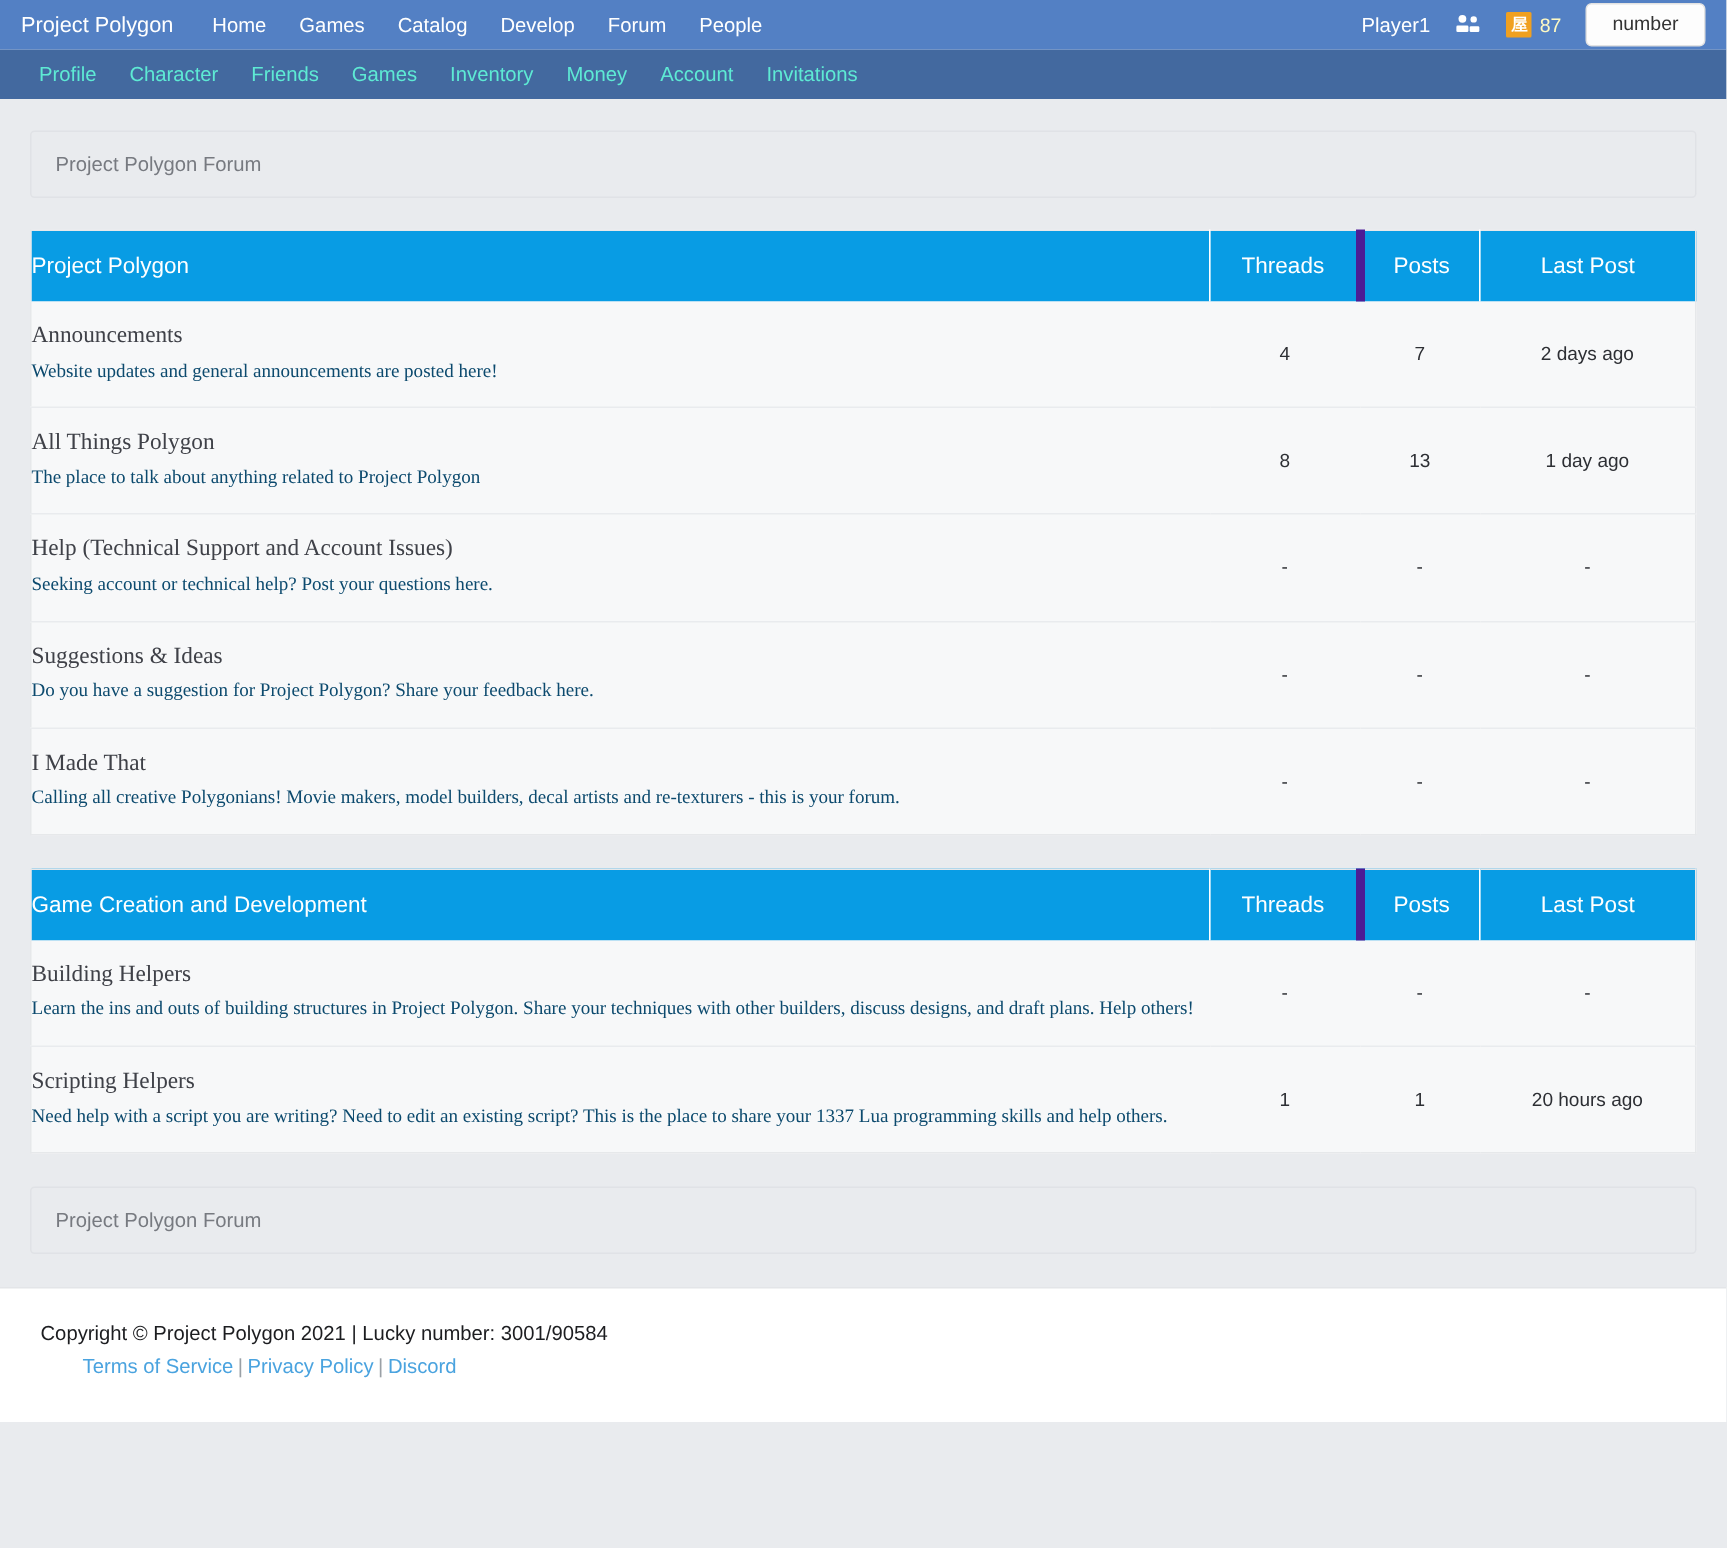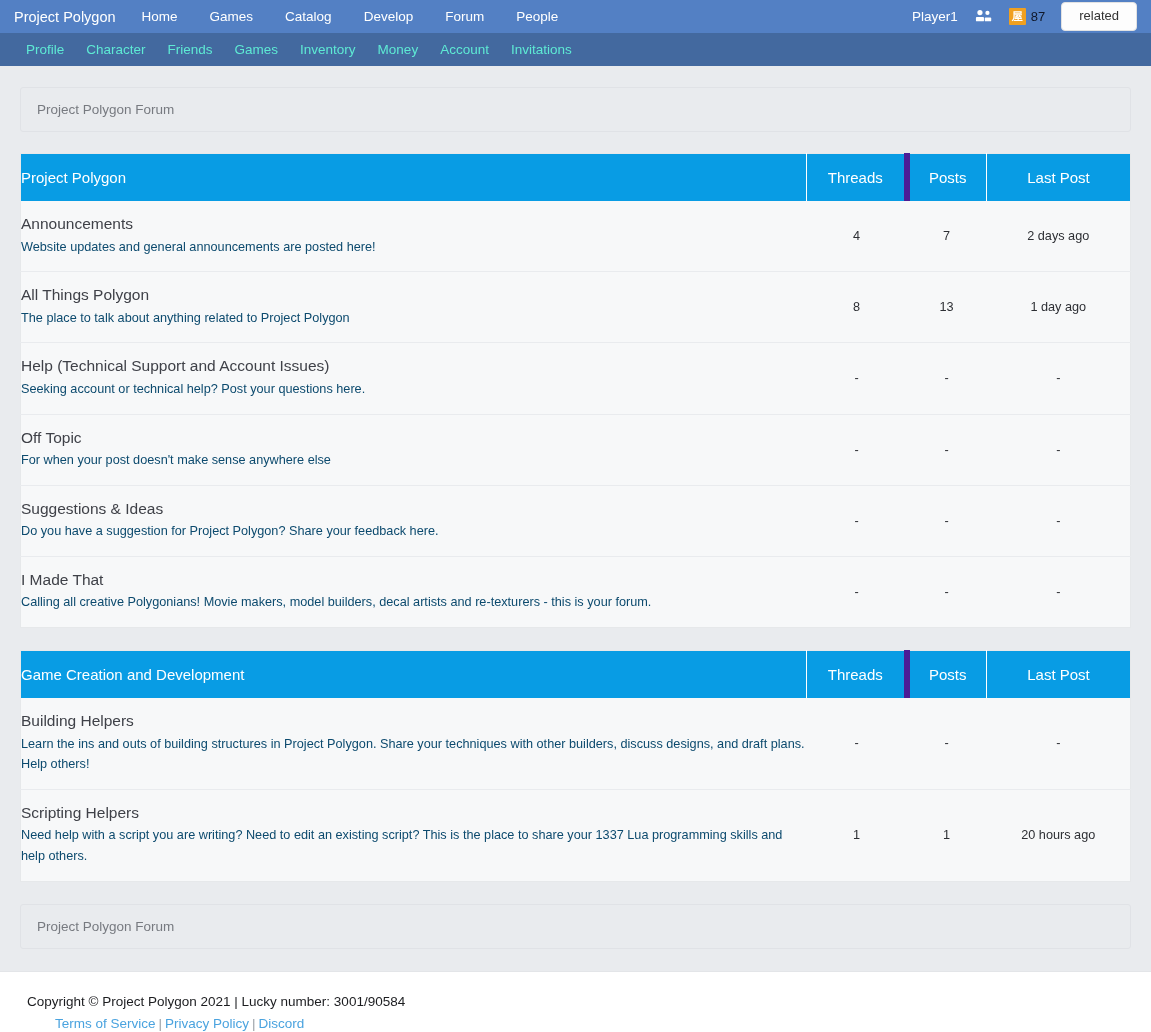--- a/index.html
+++ b/index.html
@@ -24,21 +24,21 @@
   .brand {
     color: #ffffff;
     font-size: 14.5px;
     margin-right: 26px;
     white-space: nowrap;
     text-decoration: none;
   }
   .nav-links {
     display: flex;
     align-items: center;
-    gap: 32px;
+    gap: 22px;
   }
   .nav-links a {
     color: #ffffff;
     font-size: 13.5px;
     text-decoration: none;
     white-space: nowrap;
   }
   .nav-right {
     margin-left: auto;
     display: flex;
@@ -65,21 +65,21 @@
     justify-content: center;
     background: #f0a020;
     color: #ffffff;
     font-size: 11px;
     font-weight: bold;
     line-height: 1;
     border-radius: 1px;
     font-family: "DejaVu Sans", sans-serif;
   }
   .currency-amount {
-    color: #0f172a;
+    color: #fef9c3;
     font-size: 13px;
   }
   .logout-btn {
     background: #fdfdfd;
     border: 1px solid #e2e2e2;
     border-radius: 4px;
     color: #333333;
     font-size: 13px;
     padding: 6px 17px;
     cursor: pointer;
@@ -144,21 +144,21 @@
   th.col-posts   { width: 80px;  text-align: center; border-left: 6px solid #4c1d95; }
   th.col-last    { width: 144px; text-align: center; border-left: 1px solid #ffffff; }
 
   .forum-table tbody td {
     border-top: 1px solid #e9ebee;
     padding: 14px 0;
     vertical-align: middle;
     background: #f7f8f9;
   }
   .forum-table tbody tr:first-child td { border-top: none; }
-  td.forum-cell { padding-left: 14px; padding-right: 16px; }
+  td.forum-cell { padding-left: 14px; padding-right: 16px; font-family: Liberation Serif, serif; }
   .forum-name {
     color: #3f4148;
     font-size: 15.5px;
     margin-bottom: 3px;
     text-decoration: none;
     display: block;
     line-height: 1.2;
   }
   .forum-desc {
     color: #0c4a6e;
@@ -224,21 +224,21 @@
         <circle cx="7.5" cy="4.5" r="3.3" fill="#ffffff"></circle>
         <circle cx="17" cy="5" r="2.7" fill="#ffffff"></circle>
         <rect x="2.4" y="10.2" width="10.2" height="5.4" rx="1.1" fill="#ffffff"></rect>
         <rect x="13.6" y="10.8" width="8.2" height="4.8" rx="1.1" fill="#ffffff"></rect>
       </svg>
     </span>
     <span class="currency">
       <span class="currency-icon">屋</span>
       <span class="currency-amount">87</span>
     </span>
-    <button class="logout-btn">related</button>
+    <button class="logout-btn">number</button>
   </div>
 </div>
 
 <div class="navbar-sub" id="subnav-links">
     <a href="#">Profile</a>
     <a href="#">Character</a>
     <a href="#">Friends</a>
     <a href="#">Games</a>
     <a href="#">Inventory</a>
     <a href="#">Money</a>
@@ -283,29 +283,20 @@
             <td class="forum-cell">
               <a class="forum-name" href="#">Help (Technical Support and Account Issues)</a>
               <div class="forum-desc">Seeking account or technical help? Post your questions here.</div>
             </td>
             <td class="num">-</td>
             <td class="num">-</td>
             <td class="num">-</td>
           </tr>
           <tr>
             <td class="forum-cell">
-              <a class="forum-name" href="#">Off Topic</a>
-              <div class="forum-desc">For when your post doesn't make sense anywhere else</div>
-            </td>
-            <td class="num">-</td>
-            <td class="num">-</td>
-            <td class="num">-</td>
-          </tr>
-          <tr>
-            <td class="forum-cell">
               <a class="forum-name" href="#">Suggestions &amp; Ideas</a>
               <div class="forum-desc">Do you have a suggestion for Project Polygon? Share your feedback here.</div>
             </td>
             <td class="num">-</td>
             <td class="num">-</td>
             <td class="num">-</td>
           </tr>
           <tr>
             <td class="forum-cell">
               <a class="forum-name" href="#">I Made That</a>

